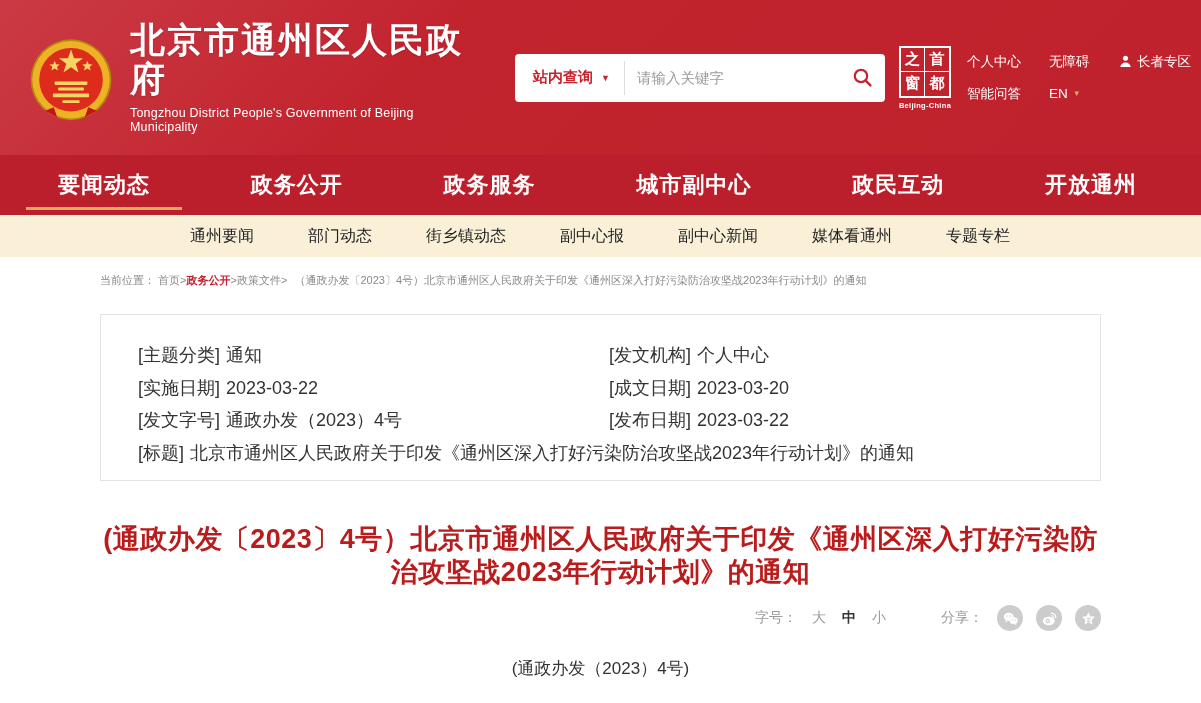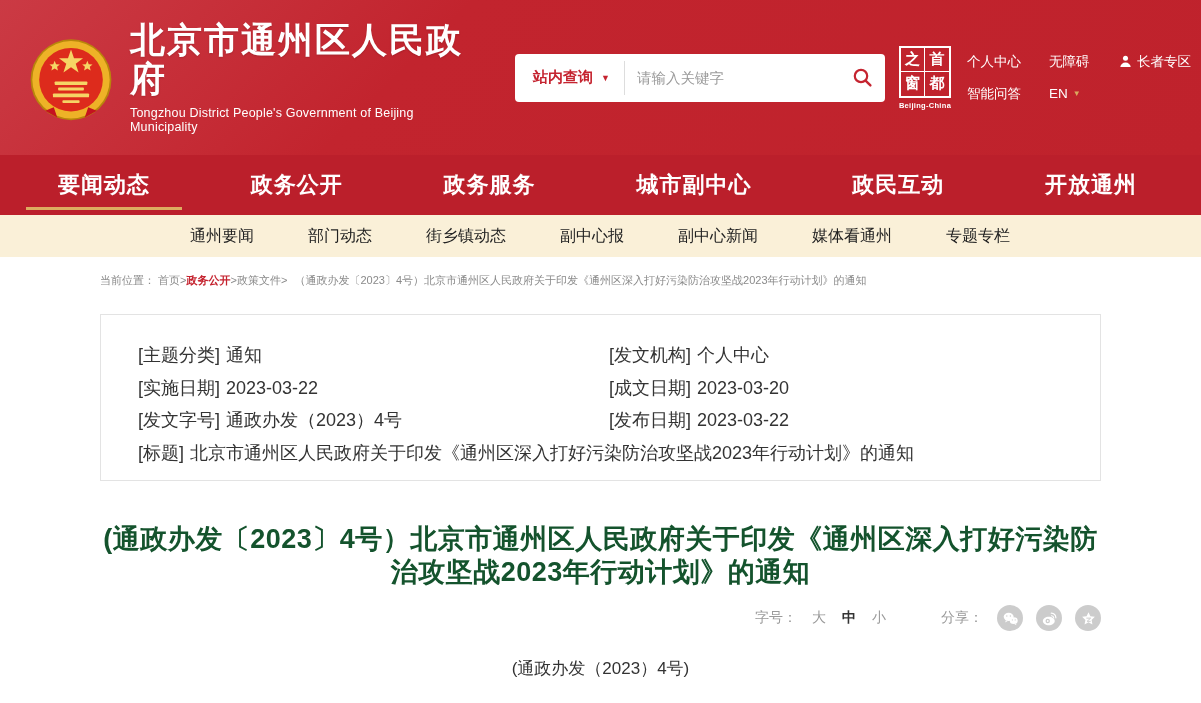--- a/index.html
+++ b/index.html
@@ -68,21 +68,21 @@
   .container { width:1001px; margin:0 auto; }
   .meta-box { border:1px solid #e3e3e3; margin-top:16px; padding:30px 20px 16px 37px; }
   .meta-grid { display:grid; grid-template-columns:1fr 1fr; row-gap:12px; }
   .meta-cell { font-size:18px; color:#333; line-height:1.15; white-space:nowrap; overflow:hidden; }
   .meta-cell.full { grid-column:1 / span 2; }
   .meta-label { color:#333; }
   .meta-value { margin-left:6px; }
 
   
   .doc-title { margin:42px auto 0; width:1001px; text-align:center; font-size:27px; line-height:1.23;
-    font-weight:bold; color:#14532d; letter-spacing:.5px; }
+    font-weight:bold; color:#b91c1c; letter-spacing:.5px; }
   .doc-tools { width:1001px; margin:16px auto 0; display:flex; align-items:center;
     justify-content:flex-end; gap:10px; font-size:14px; color:#999; }
   .fs-label { margin-right:2px; }
   .fs-opt { color:#999; cursor:pointer; padding:0 3px; }
   .fs-opt.selected { color:#333; font-weight:bold; }
   .share-label { margin-left:42px; }
   .share-icons { display:flex; gap:13px; margin-left:4px; }
   .share-circle { width:26px; height:26px; border-radius:50%; background:#ccc; display:flex;
     align-items:center; justify-content:center; cursor:pointer; }
   .doc-number { text-align:center; margin-top:26px; font-size:17px; color:#333; }

